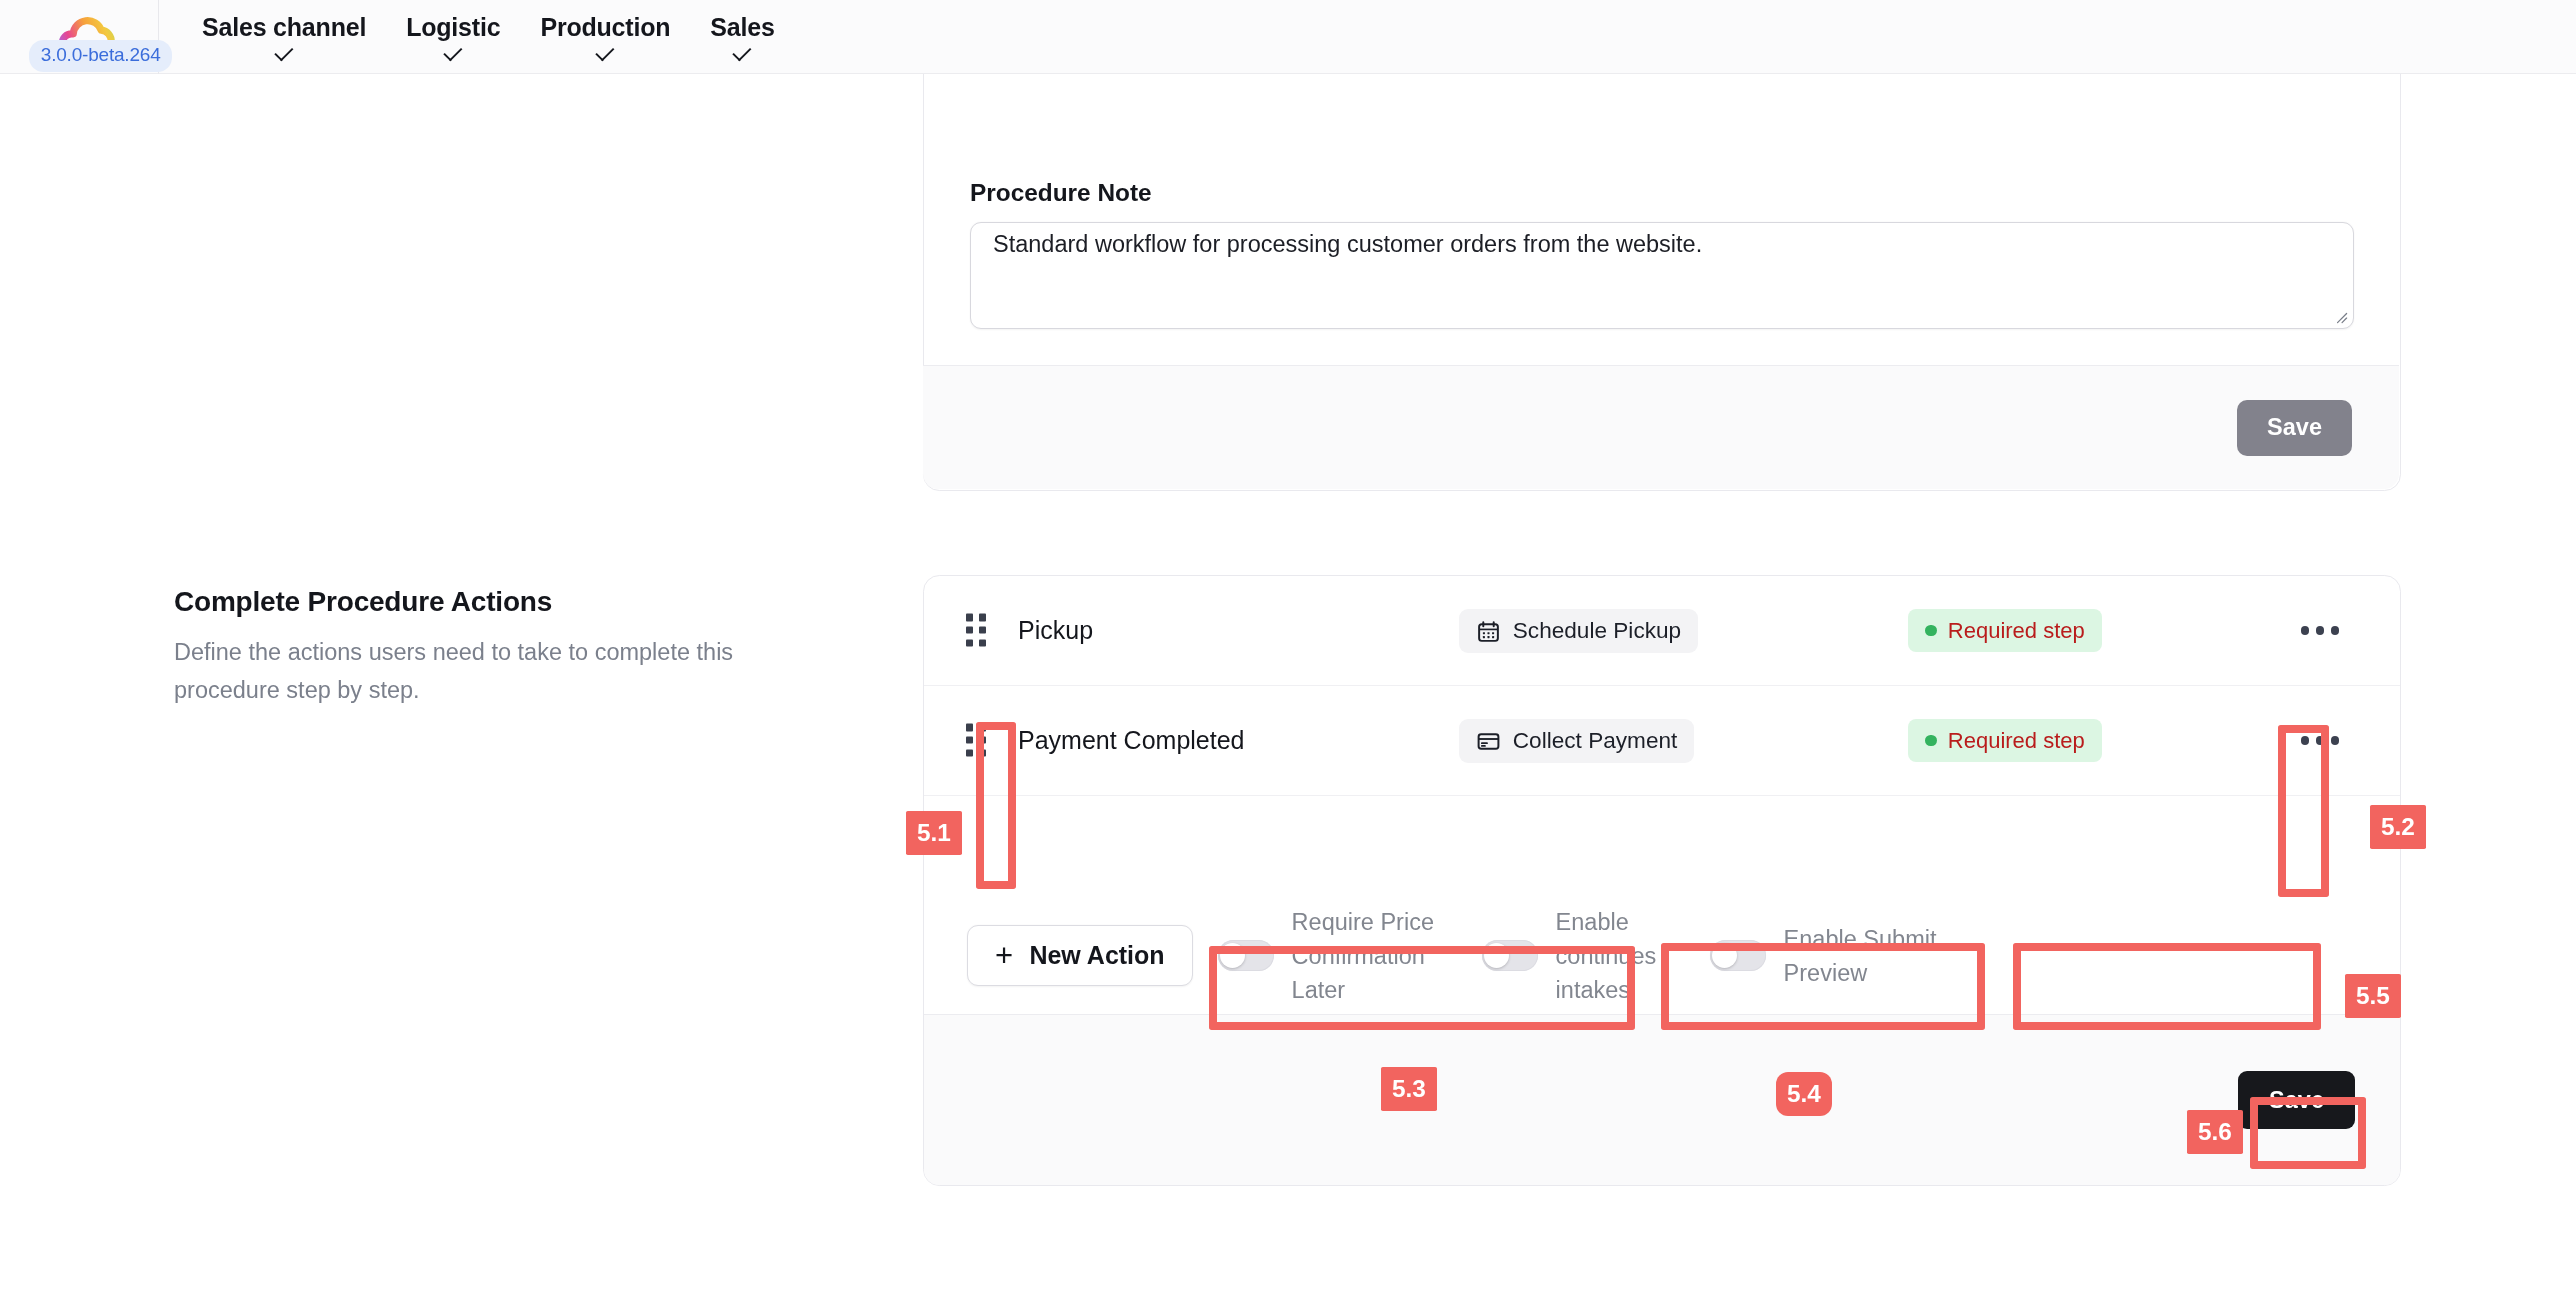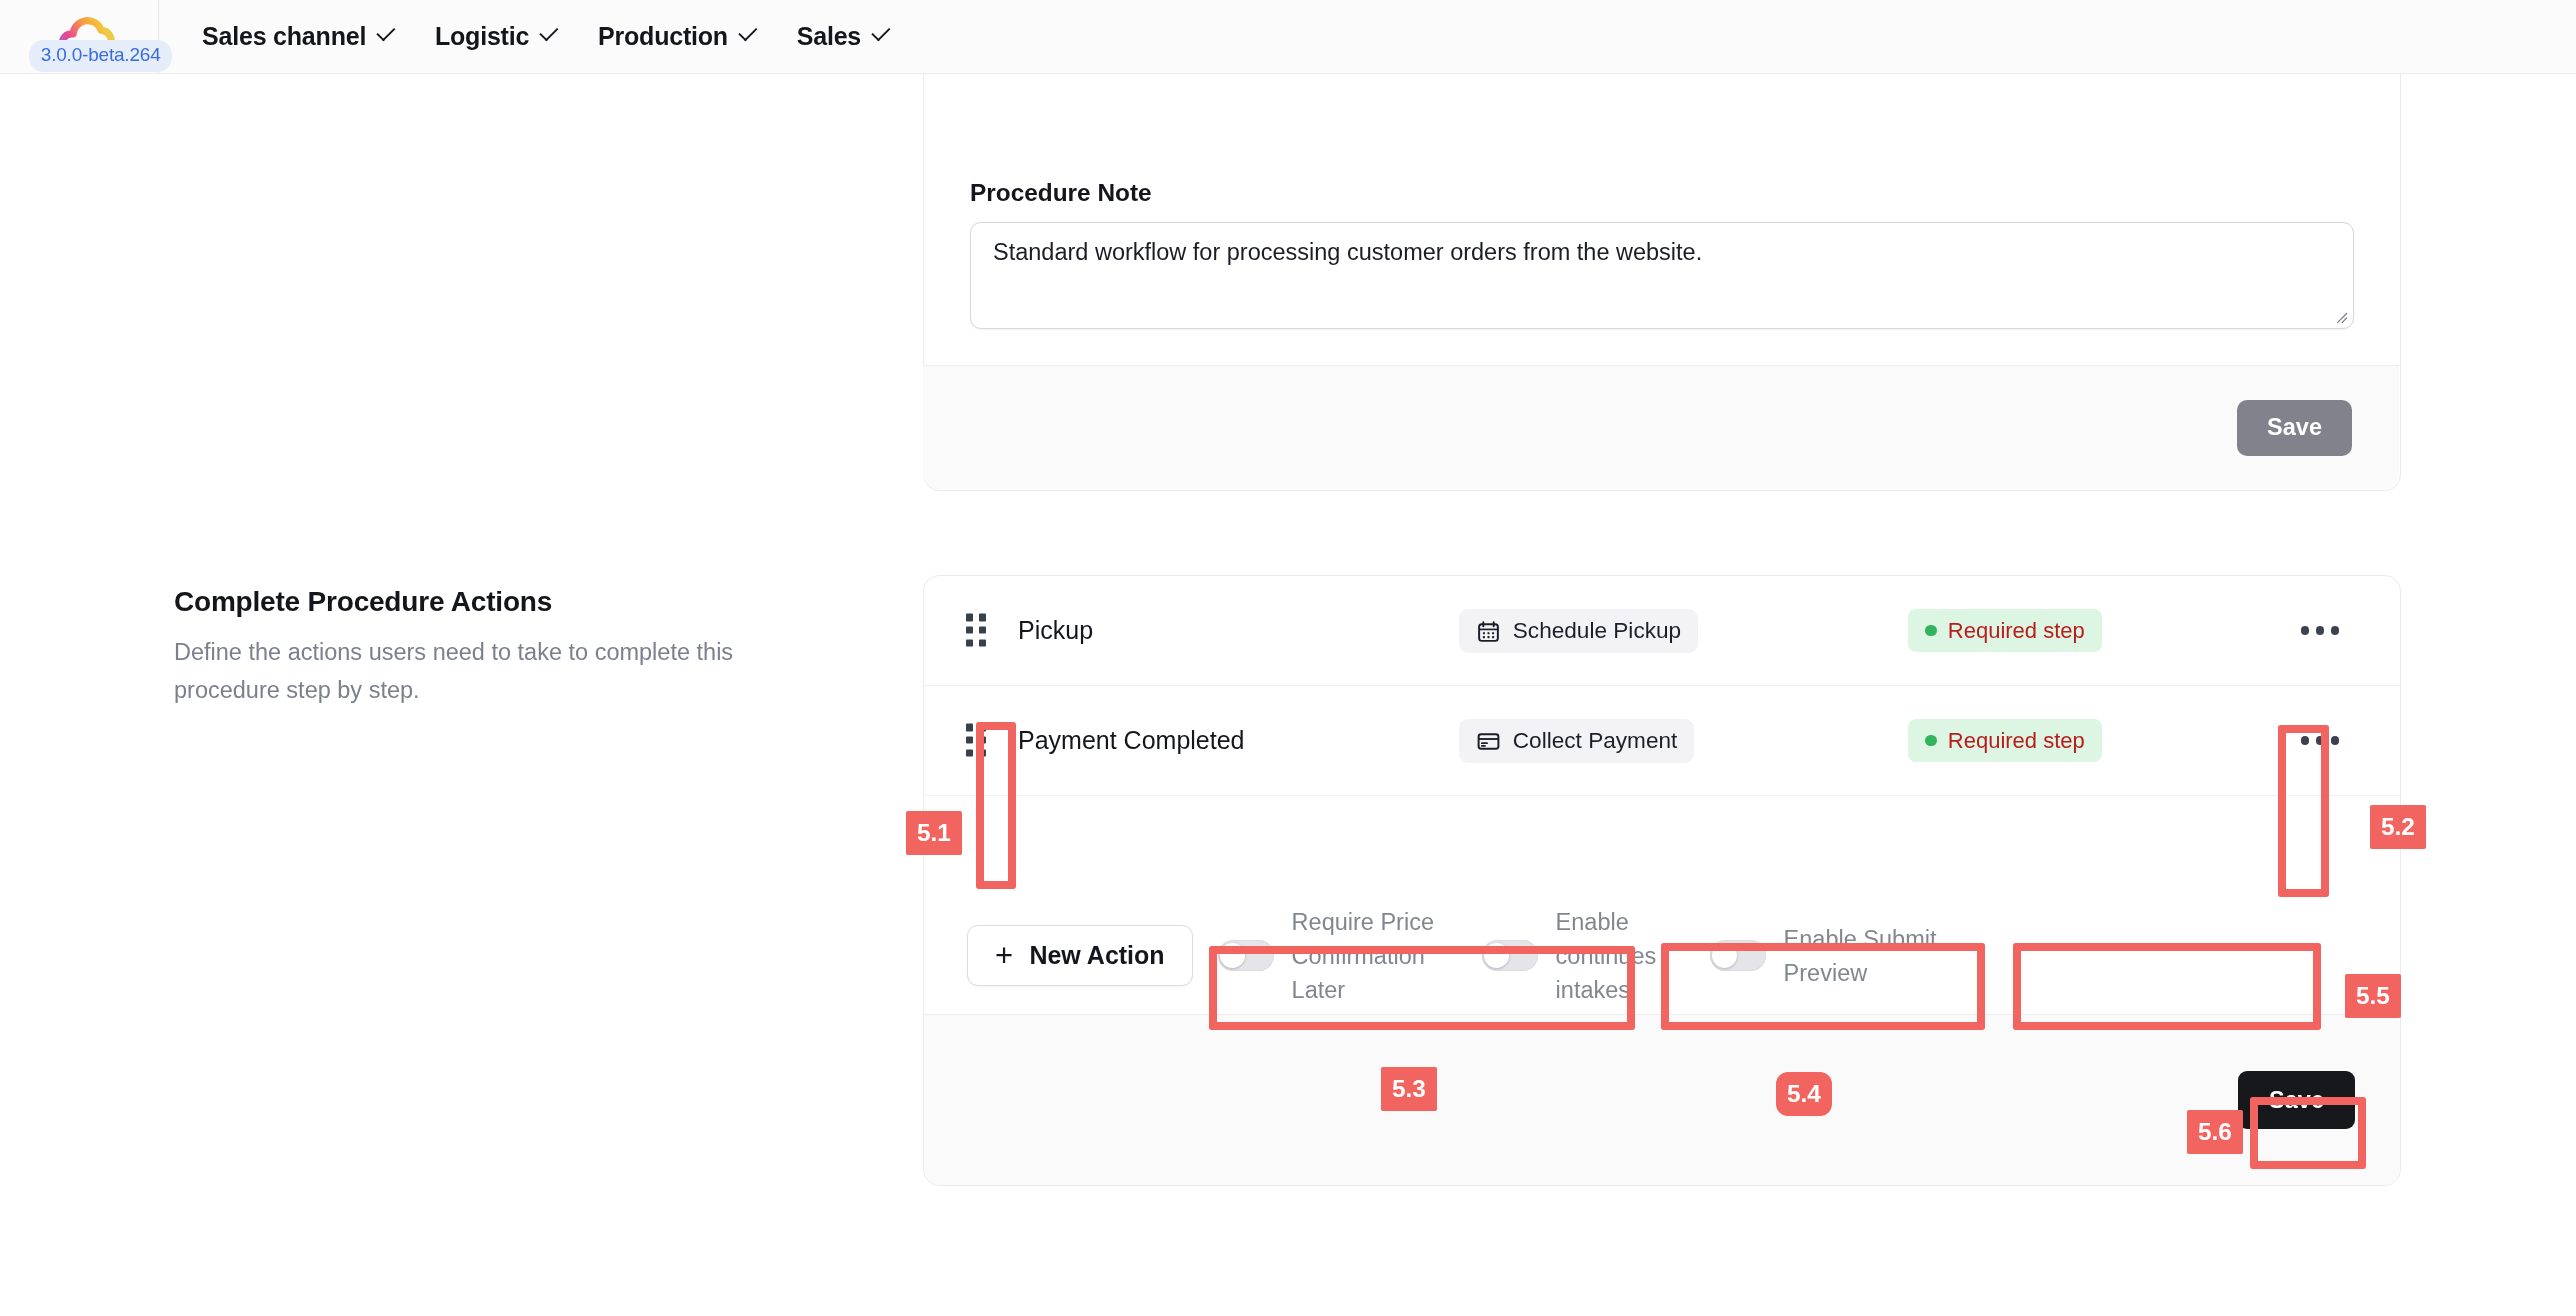--- a/index.html
+++ b/index.html
@@ -31,21 +31,21 @@
     position: absolute; left: 9px; top: 40px;
     background: #e5edfb; color: #3b6ddb;
     font-size: 19px; font-weight: 500;
     padding: 4.5px 11.8px 6.3px; border-radius: 14.5px;
     white-space: nowrap; letter-spacing: -0.2px;
   }
   .mainnav { display: flex; align-items: center; gap: 40px; padding-left: 43px; }
   .navitem {
     display: flex; align-items: center; gap: 11.8px;
     font-size: 25px; font-weight: 700; color: #14161c;
-    letter-spacing: -0.2px; cursor: pointer;
+    letter-spacing: -0.2px; cursor: pointer; flex-direction: column;
   }
   .chev {
     width: 17px; height: 10px; display: inline-block;
     border-left: 2.7px solid #14161c; border-bottom: 2.7px solid #14161c;
     transform: rotate(-45deg) translate(1.8px,-2.7px); margin-top:-3.6px;
   }
   .topright {
     margin-left: auto; display: flex; align-items: center;
     gap: 27px; padding-right: 23.5px;
   }
@@ -91,21 +91,21 @@
   .stepper { margin-left: auto; display:flex; flex-direction:column; gap:4.5px; }
 
   .label-note {
     position: absolute; left: 970px; top: 179px;
     font-size: 24.4px; font-weight: 700; color: #14161c;
   }
   .textarea-note {
     position: absolute; left: 970px; top: 222px;
     width: 1384px; height: 107px;
     border: 0.9px solid #d8d8de; border-radius: 11px; background: #fff;
-    padding: 16px 22px; font-size: 23.5px; color: #1c1e25;
+    padding: 8px 22px; font-size: 23.5px; color: #1c1e25;
     box-shadow: 0 0.9px 1.8px rgba(10,10,20,.05);
     cursor: text; overflow: hidden;
   }
   .resize-grip {
     position: absolute; right: 5.4px; bottom: 4.5px;
     width: 14.5px; height: 14.5px;
   }
   .card1-footer {
     position: absolute; left: 923px; top: 365px;
     width: 1476px; height: 124px;

